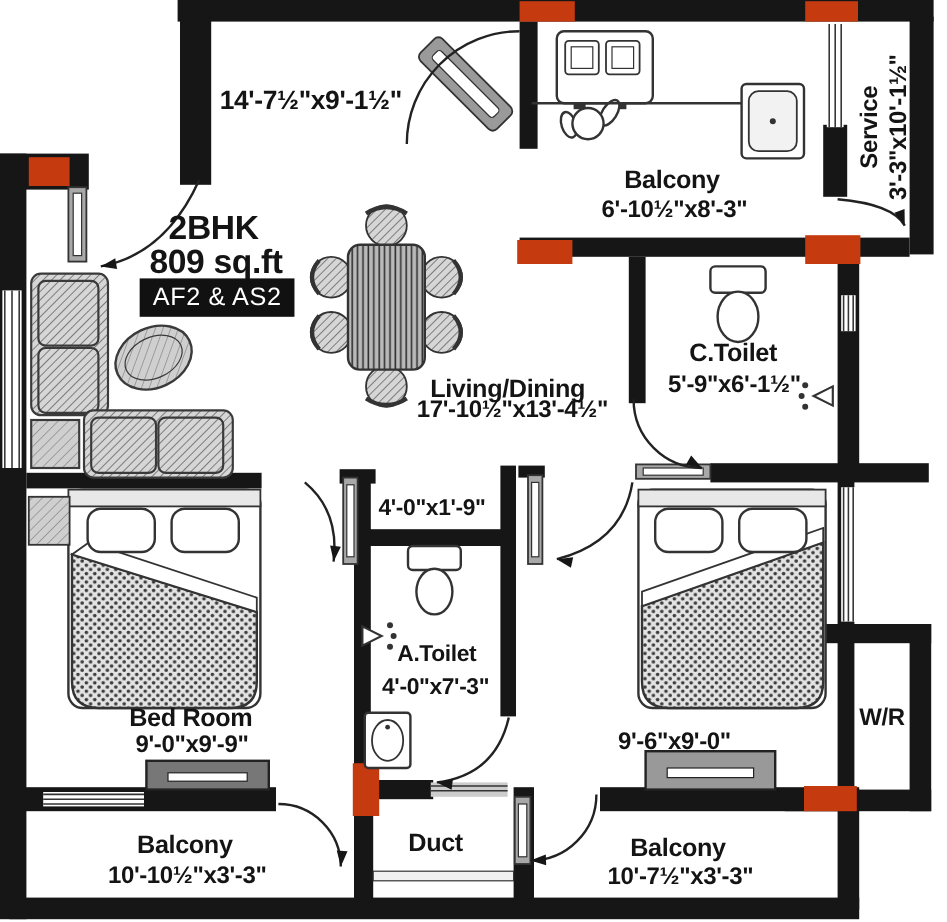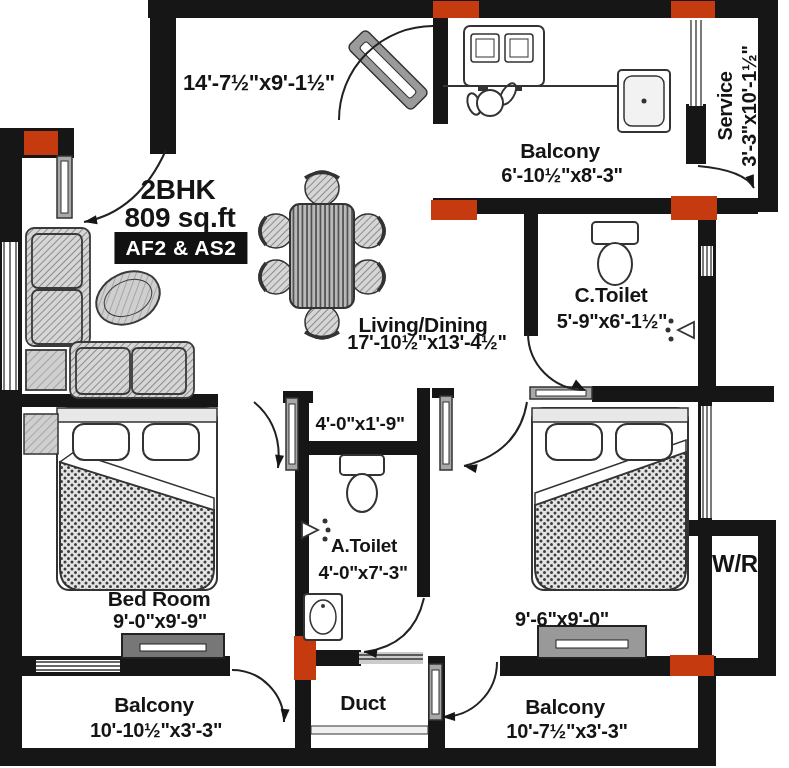--- a/index.html
+++ b/index.html
@@ -6,21 +6,21 @@
   #stage{position:relative;width:789px;height:768px;background:#ffffff;overflow:hidden;
          font-family:"Liberation Sans", sans-serif;color:#111;}
   #plan-svg{position:absolute;left:0;top:0;width:789px;height:768px;}
   .lbl{position:absolute;transform:translate(-50%,-50%);white-space:nowrap;
        font-weight:bold;color:#141414;letter-spacing:-0.3px;line-height:1.05;text-align:center;}
   .room-name{font-size:21px;}
   .room-dim{font-size:20px;}
   .small{font-size:19px;}
   .big{font-size:28px;}
   .badge{position:absolute;transform:translate(-50%,-50%);background:#111;color:#fff;
-         font-weight:bold;font-size:21px;padding:4px 11px;letter-spacing:0.5px;}
+         font-weight:normal;font-size:21px;padding:4px 11px;letter-spacing:0.5px;}
   .rot{transform:translate(-50%,-50%) rotate(-90deg);}
   .rot span{display:block;font-size:20px;font-weight:bold;line-height:1.2;}
 </style>
 </head>
 <body>
 
 <div id="stage">
 <svg id="plan-svg" viewBox="0 0 789 768">
   <defs>
     <pattern id="hatch" width="5" height="5" patternUnits="userSpaceOnUse" patternTransform="rotate(45)">
@@ -302,21 +302,21 @@
   <div class="lbl small" style="left:360px;top:424px">4'-0"x1'-9"</div>
 
   <div class="lbl small" style="left:364px;top:546px">A.Toilet</div>
   <div class="lbl small" style="left:363px;top:573px">4'-0"x7'-3"</div>
 
   <div class="lbl room-name" style="left:159px;top:599px">Bed Room</div>
   <div class="lbl room-dim" style="left:160px;top:621px">9'-0"x9'-9"</div>
 
   <div class="lbl room-dim" style="left:562px;top:619px">9'-6"x9'-0"</div>
 
-  <div class="lbl" style="left:735px;top:564px;font-size:24px">W/R</div>
+  <div class="lbl" style="left:735px;top:599px;font-size:20px">W/R</div>
 
   <div class="lbl room-name" style="left:154px;top:705px">Balcony</div>
   <div class="lbl room-dim" style="left:156px;top:730px">10'-10½"x3'-3"</div>
 
   <div class="lbl room-name" style="left:363px;top:703px">Duct</div>
 
   <div class="lbl room-name" style="left:565px;top:707px">Balcony</div>
   <div class="lbl room-dim" style="left:567px;top:731px">10'-7½"x3'-3"</div>
 </div>
 

